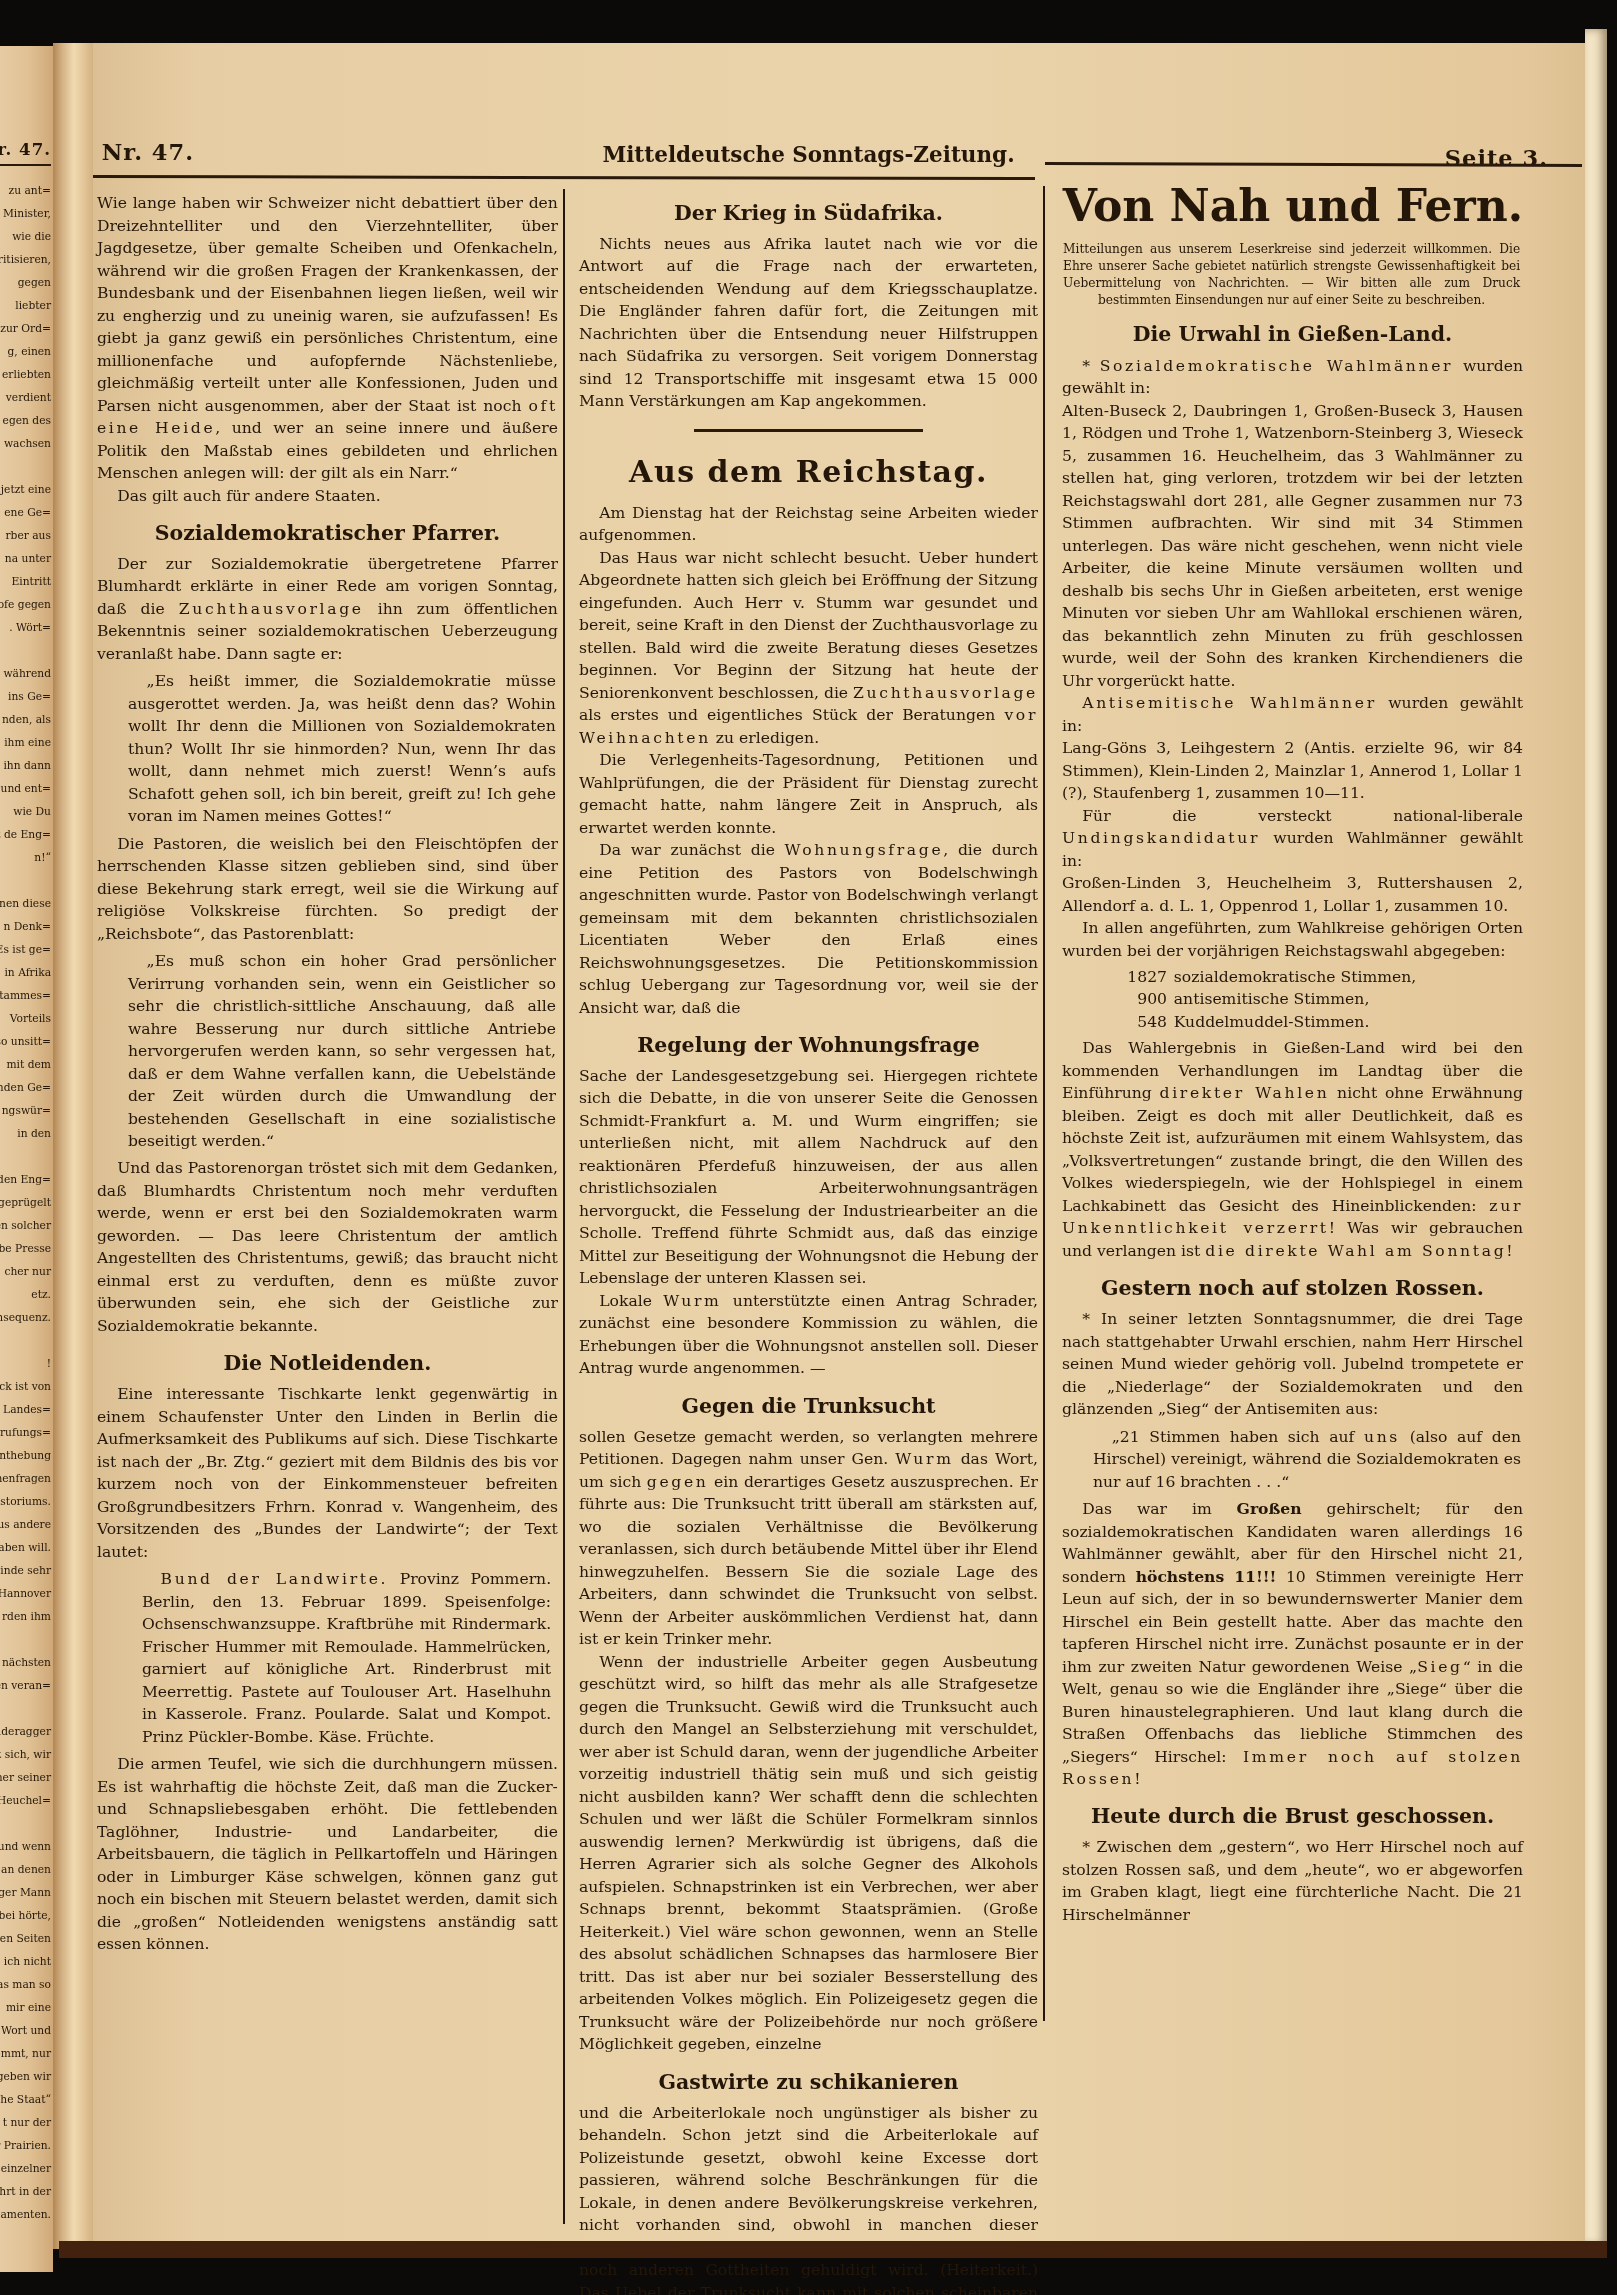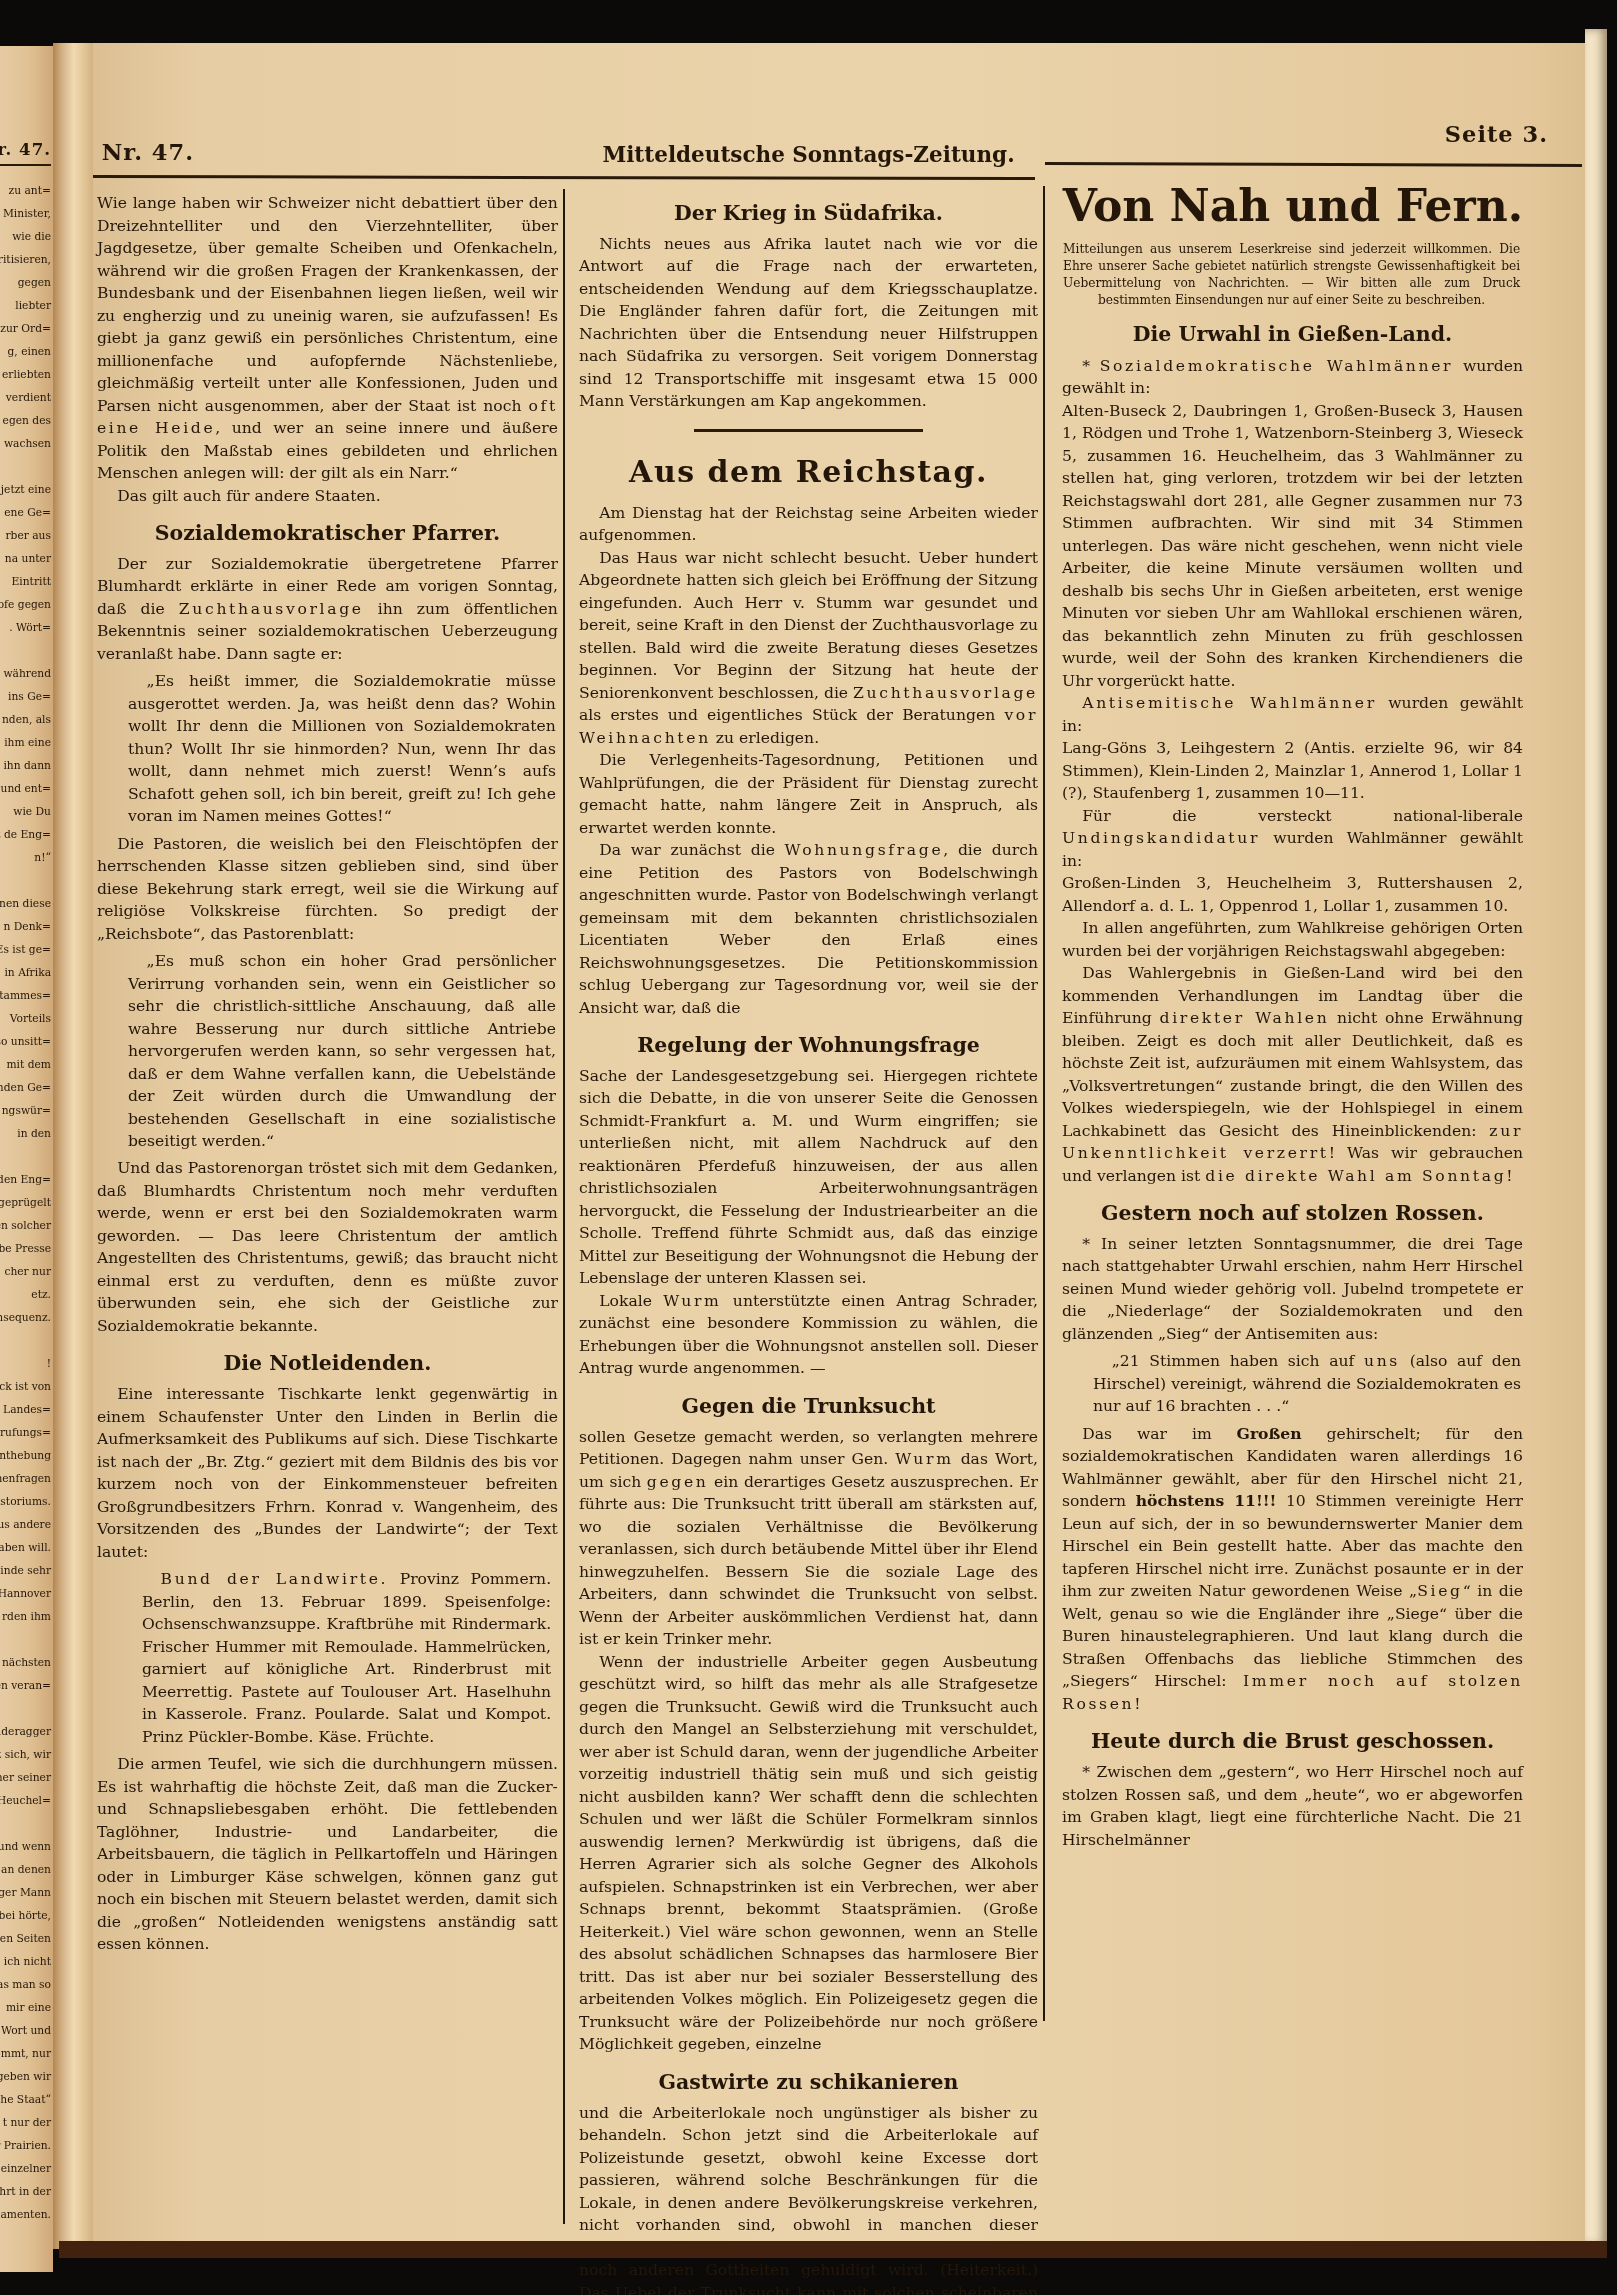--- a/index.html
+++ b/index.html
@@ -36,21 +36,21 @@
     background:linear-gradient(90deg,#b18553 0%,#d2b084 22%,#f0dab0 52%,#e2c597 78%,#d3b183 100%);
   }
   
   #paper{
     position:absolute;left:93px;top:43px;width:1493px;height:2198px;
     background:linear-gradient(90deg,#dcc094 0%,#e7cda3 7%,#ead3ab 55%,#e4c89b 96%,#dcbf90 100%);
   }
   
   #hdr-nr{position:absolute;left:8.8px;top:96px;font-size:22.5px;font-weight:bold;letter-spacing:1px;}
   #hdr-title{position:absolute;left:486px;top:99px;width:459px;text-align:center;font-size:21.5px;font-weight:bold;}
-  #hdr-seite{position:absolute;left:1025px;top:78px;width:430px;text-align:right;font-size:22.5px;font-weight:bold;letter-spacing:1px;}
+  #hdr-seite{position:absolute;left:1025px;top:102px;width:430px;text-align:right;font-size:22.5px;font-weight:bold;letter-spacing:1px;}
   .hdr-rule-left{position:absolute;left:0px;top:133px;width:942px;height:3.4px;background:var(--rule);transform:rotate(.12deg);}
   .hdr-rule-right{position:absolute;left:952px;top:120px;width:537px;height:3.4px;background:var(--rule);transform:rotate(.2deg);}
   
   .vrule{position:absolute;width:2px;background:#241609;}
   #vrule1{left:470px;top:146px;height:2035px;}
   #vrule2{left:950px;top:143px;height:1835px;}
   
   .col{position:absolute;top:149px;width:461px;font-size:15.6px;line-height:22.5px;text-align:justify;}
   #col1{left:3.9px;}
   #col2{left:486px;top:144px;width:459px;}
@@ -222,20 +222,34 @@
       <div class="blk h-xl">Von Nah und Fern.</div>
       <div class="blk small">Mitteilungen aus unserem Leserkreise sind jederzeit willkommen. Die Ehre unserer Sache gebietet natürlich strengste Gewissenhaftigkeit bei Uebermittelung von Nachrichten. — Wir bitten alle zum Druck bestimmten Einsendungen nur auf einer Seite zu beschreiben.</div>
       <div class="blk h">Die Urwahl in Gießen-Land.</div>
       <div class="blk p"><span>* </span><span class="sp">Sozialdemokratische Wahlmänner</span><span> wurden gewählt in:</span></div>
       <div class="blk p0">Alten-Buseck 2, Daubringen 1, Großen-Buseck 3, Hausen 1, Rödgen und Trohe 1, Watzenborn-Steinberg 3, Wieseck 5, zusammen 16. Heuchelheim, das 3 Wahlmänner zu stellen hat, ging verloren, trotzdem wir bei der letzten Reichstagswahl dort 281, alle Gegner zusammen nur 73 Stimmen aufbrachten. Wir sind mit 34 Stimmen unterlegen. Das wäre nicht geschehen, wenn nicht viele Arbeiter, die keine Minute versäumen wollten und deshalb bis sechs Uhr in Gießen arbeiteten, erst wenige Minuten vor sieben Uhr am Wahllokal erschienen wären, das bekanntlich zehn Minuten zu früh geschlossen wurde, weil der Sohn des kranken Kirchendieners die Uhr vorgerückt hatte.</div>
       <div class="blk p"><span class="sp">Antisemitische Wahlmänner</span><span> wurden gewählt in:</span></div>
       <div class="blk p0">Lang-Göns 3, Leihgestern 2 (Antis. erzielte 96, wir 84 Stimmen), Klein-Linden 2, Mainzlar 1, Annerod 1, Lollar 1 (?), Staufenberg 1, zusammen 10—11.</div>
       <div class="blk p"><span>Für die versteckt national-liberale </span><span class="sp">Undingskandidatur</span><span> wurden Wahlmänner gewählt in:</span></div>
       <div class="blk p0">Großen-Linden 3, Heuchelheim 3, Ruttershausen 2, Allendorf a. d. L. 1, Oppenrod 1, Lollar 1, zusammen 10.</div>
       <div class="blk p">In allen angeführten, zum Wahlkreise gehörigen Orten wurden bei der vorjährigen Reichstagswahl abgegeben:</div>
+      <div class="blk votes">
+        <div class="vrow">
+          <span class="vnum">1827</span>
+          <span class="vlabel">sozialdemokratische Stimmen,</span>
+        </div>
+        <div class="vrow">
+          <span class="vnum">900</span>
+          <span class="vlabel">antisemitische Stimmen,</span>
+        </div>
+        <div class="vrow">
+          <span class="vnum">548</span>
+          <span class="vlabel">Kuddelmuddel-Stimmen.</span>
+        </div>
+      </div>
       <div class="blk p"><span>Das Wahlergebnis in Gießen-Land wird bei den kommenden Verhandlungen im Landtag über die Einführung </span><span class="sp">direkter Wahlen</span><span> nicht ohne Erwähnung bleiben. Zeigt es doch mit aller Deutlichkeit, daß es höchste Zeit ist, aufzuräumen mit einem Wahlsystem, das „Volksvertretungen“ zustande bringt, die den Willen des Volkes wiederspiegeln, wie der Hohlspiegel in einem Lachkabinett das Gesicht des Hineinblickenden: </span><span class="sp">zur Unkenntlichkeit verzerrt</span><span>! Was wir gebrauchen und verlangen ist </span><span class="sp">die direkte Wahl am Sonntag!</span></div>
       <div class="blk h">Gestern noch auf stolzen Rossen.</div>
       <div class="blk p">* In seiner letzten Sonntagsnummer, die drei Tage nach stattgehabter Urwahl erschien, nahm Herr Hirschel seinen Mund wieder gehörig voll. Jubelnd trompetete er die „Niederlage“ der Sozialdemokraten und den glänzenden „Sieg“ der Antisemiten aus:</div>
       <div class="blk quote"><span>„21 Stimmen haben sich auf </span><span class="sp">uns</span><span> (also auf den Hirschel) vereinigt, während die Sozialdemokraten es nur auf 16 brachten . . .“</span></div>
       <div class="blk p"><span>Das war im </span><span class="bb">Großen</span><span> gehirschelt; für den sozialdemokratischen Kandidaten waren allerdings 16 Wahlmänner gewählt, aber für den Hirschel nicht 21, sondern </span><span class="bb">höchstens 11!!!</span><span> 10 Stimmen vereinigte Herr Leun auf sich, der in so bewundernswerter Manier dem Hirschel ein Bein gestellt hatte. Aber das machte den tapferen Hirschel nicht irre. Zunächst posaunte er in der ihm zur zweiten Natur gewordenen Weise „</span><span class="sp">Sieg</span><span>“ in die Welt, genau so wie die Engländer ihre „Siege“ über die Buren hinaustelegraphieren. Und laut klang durch die Straßen Offenbachs das liebliche Stimmchen des „Siegers“ Hirschel: </span><span class="sp">Immer noch auf stolzen Rossen!</span></div>
       <div class="blk h">Heute durch die Brust geschossen.</div>
       <div class="blk p">* Zwischen dem „gestern“, wo Herr Hirschel noch auf stolzen Rossen saß, und dem „heute“, wo er abgeworfen im Graben klagt, liegt eine fürchterliche Nacht. Die 21 Hirschelmänner</div>
     </div>
 </div>
 

